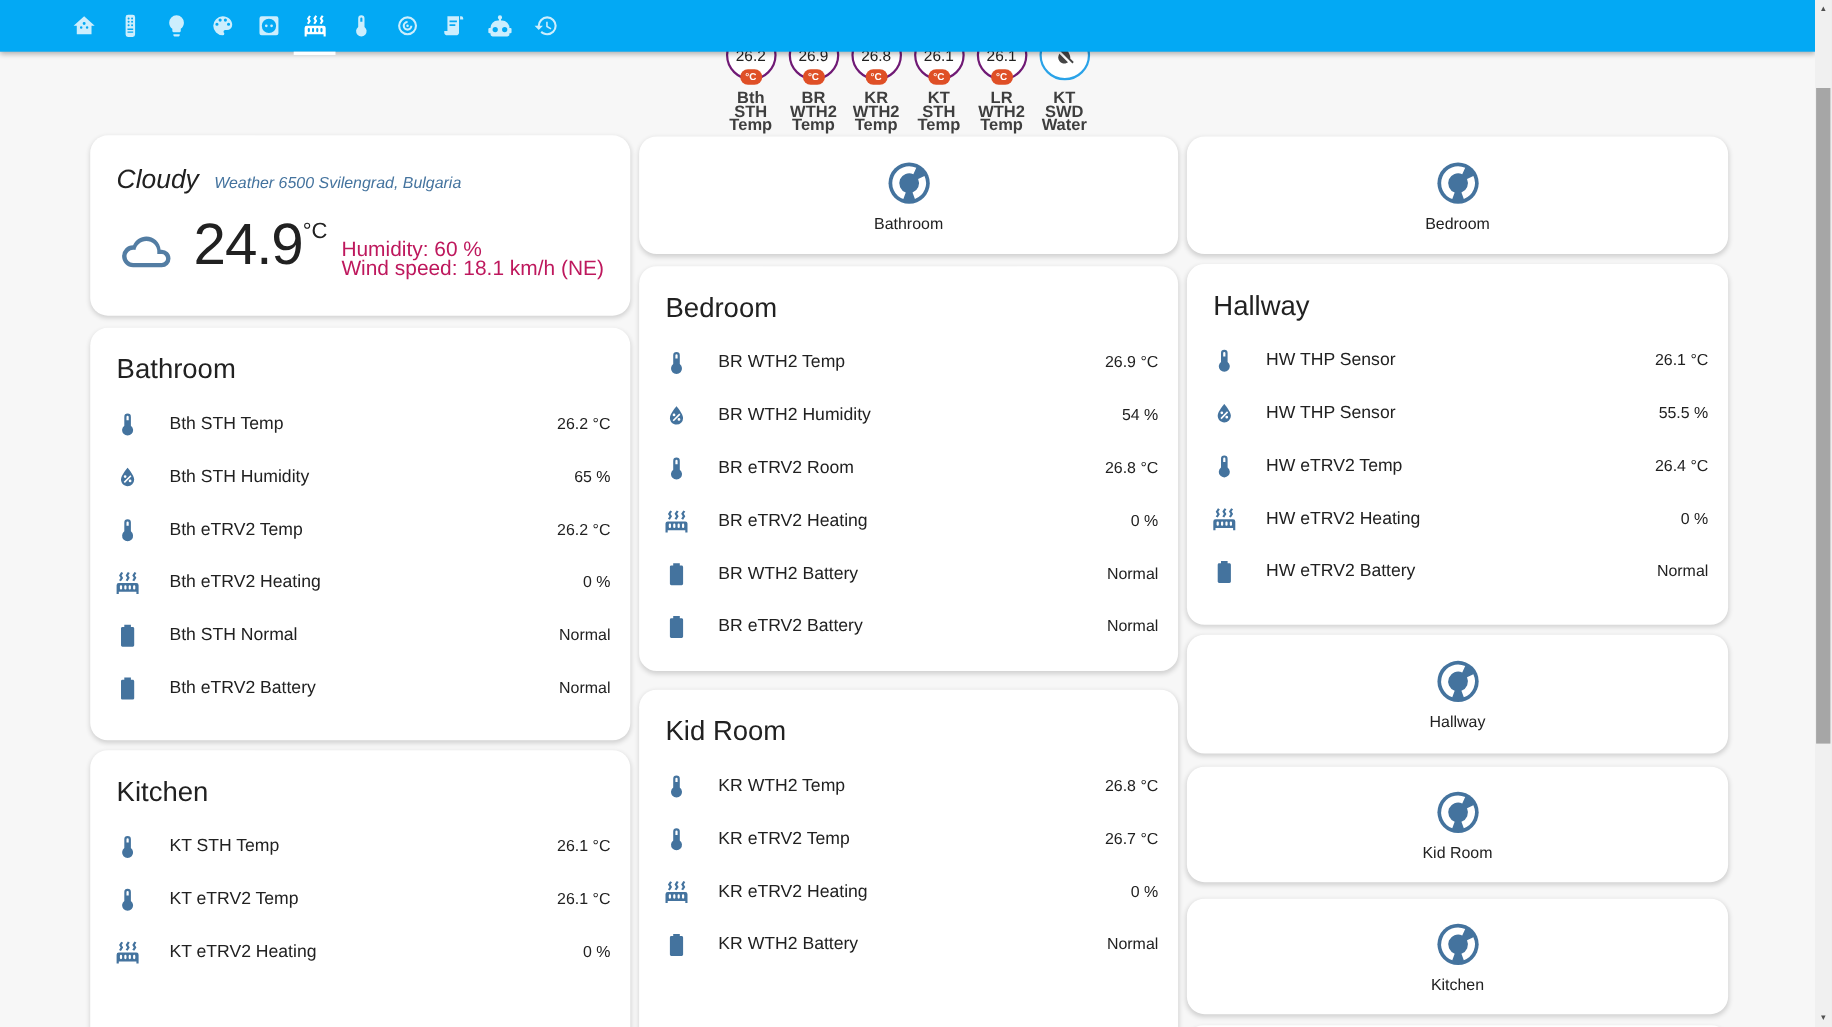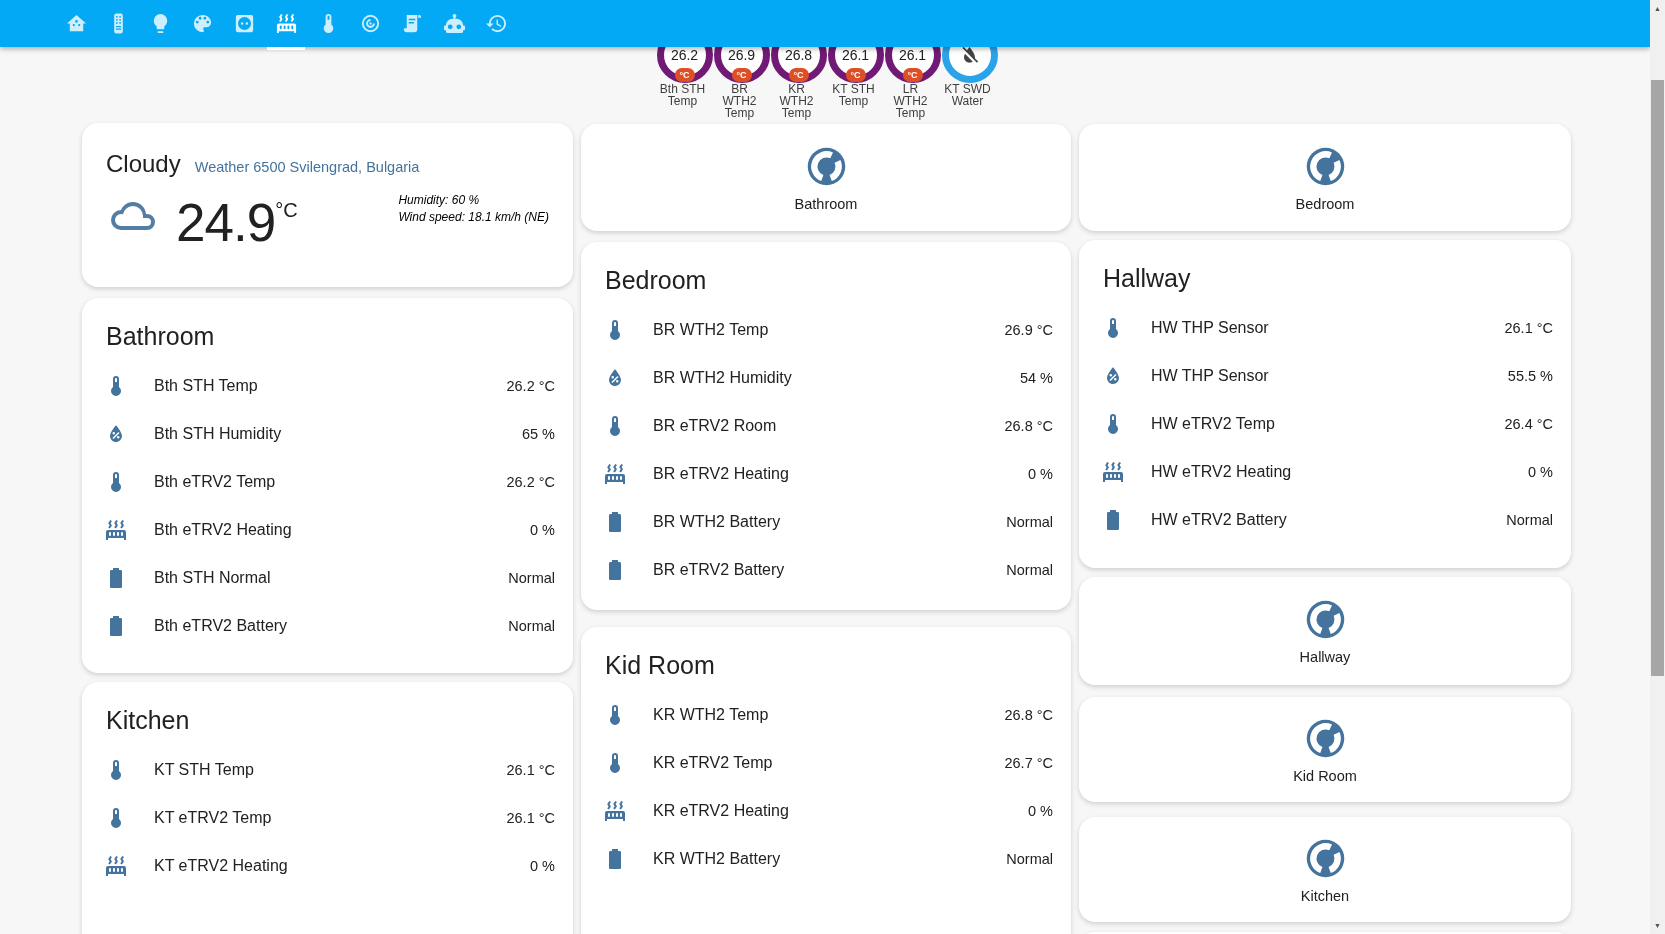--- a/index.html
+++ b/index.html
@@ -11,47 +11,47 @@
           box-shadow:0 2px 5px rgba(0,0,0,.3);display:flex;align-items:center;
           padding-left:55px;box-sizing:border-box;}
   .tab{width:42px;height:47px;display:flex;align-items:center;justify-content:center;position:relative;cursor:pointer;}
   .tab svg{width:23px;height:23px;fill:rgba(255,255,255,.8);}
   .tab.active svg{fill:#ffffff;}
   .tab.active::after{content:"";position:absolute;left:2px;right:2px;bottom:-3px;height:3px;background:#ffffff;}
 
   
   .badges{position:absolute;top:27px;left:0;width:1650px;display:flex;justify-content:center;gap:5px;z-index:5;}
   .badge{width:52px;cursor:pointer;}
-  .badge-circle{width:42px;height:42px;border-radius:50%;background:#fff;border:7px solid #701a75;
+  .badge-circle{width:42px;height:42px;border-radius:50%;background:#fff;border:2px solid #701a75;
                 margin:0 auto;position:relative;display:flex;align-items:center;justify-content:center;
                 font-size:14px;color:#212121;}
   .badge.water .badge-circle{border-color:#2aa3e8;}
   .badge-circle svg{width:23px;height:23px;}
   .badge-unit{position:absolute;bottom:-6px;left:50%;transform:translateX(-50%);background:#df4f26;color:#fff;
               font-size:9px;font-weight:bold;padding:2.5px 5px;border-radius:9px;line-height:1;white-space:nowrap;}
-  .badge-label{text-align:center;font-size:12px;line-height:12px;color:#3e3e3e;}
+  .badge-label{text-align:center;font-size:15px;line-height:12px;color:#3e3e3e;margin-top:11px;font-weight:bold;}
 
   
   .col{position:absolute;top:0;height:934px;}
   .col1{left:82px;width:491px;}
   .col2{left:581px;width:490px;}
   .col3{left:1079px;width:492px;}
   .card{position:absolute;left:0;right:0;background:#fff;border-radius:16px;
         box-shadow:0 2px 5px rgba(0,0,0,.16);box-sizing:border-box;}
 
   
   .wcard{padding:0 16px;}
-  .w-head{display:flex;align-items:baseline;margin:27px 0 0 8px;}
+  .w-head{display:flex;align-items:baseline;margin:27px 0 0 8px;font-style:italic;}
   .w-state{font-size:24px;}
   .w-title{font-size:14.5px;color:#44739e;margin-left:14px;cursor:pointer;}
-  .w-main{display:flex;align-items:flex-start;margin:14px 0 0 4px;}
+  .w-main{display:flex;align-items:flex-end;margin:14px 0 0 4px;}
   .w-cloud{width:62px;height:48px;fill:#537da3;flex:none;}
   .w-temp{font-size:53px;margin-left:12px;letter-spacing:-1px;white-space:nowrap;}
   .w-unit{font-size:20px;vertical-align:24px;letter-spacing:0;}
-  .w-details{margin-left:auto;font-size:12px;line-height:17px;color:#000000;padding-right:8px;font-style:italic;}
+  .w-details{margin-left:auto;font-size:19px;line-height:17px;color:#be185d;padding-right:8px;}
 
   
   .scard{padding:0 16px;overflow:hidden;}
   .scard h2{font-size:25px;font-weight:400;margin:24px 0 0 8px;line-height:28px;color:#212121;}
   .rows{margin-top:12px;}
   .row{display:flex;align-items:center;height:48px;cursor:pointer;}
   .row svg{width:24px;height:24px;fill:#44739e;margin-left:6px;flex:none;}
   .rname{margin-left:26px;font-size:16px;}
   .rvalue{margin-left:auto;font-size:14.5px;text-align:center;padding-right:2px;}
 

